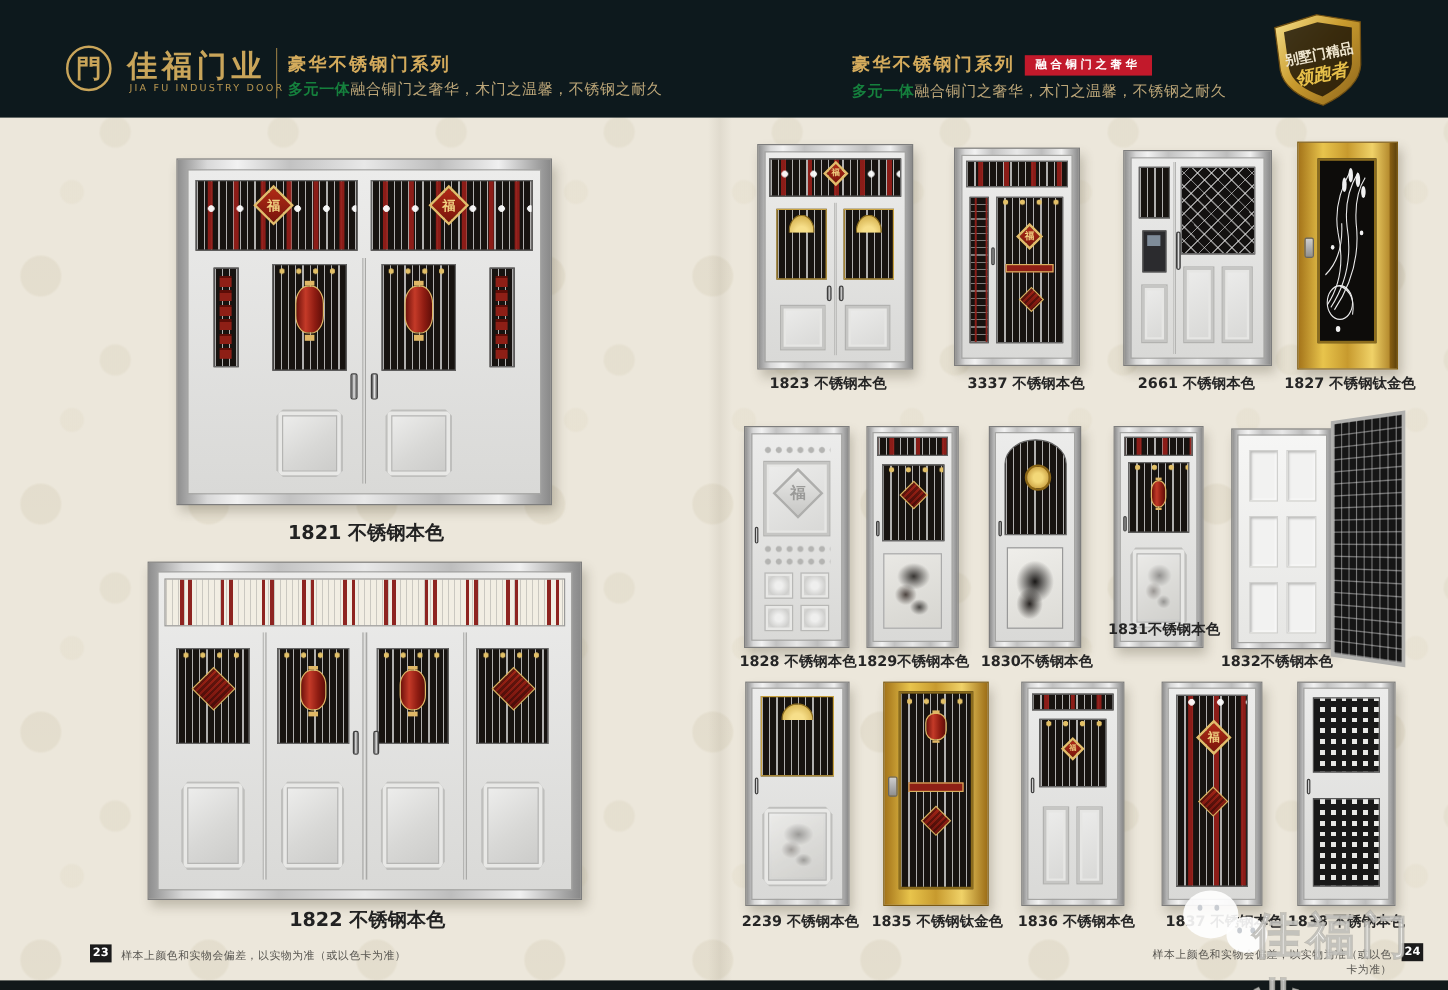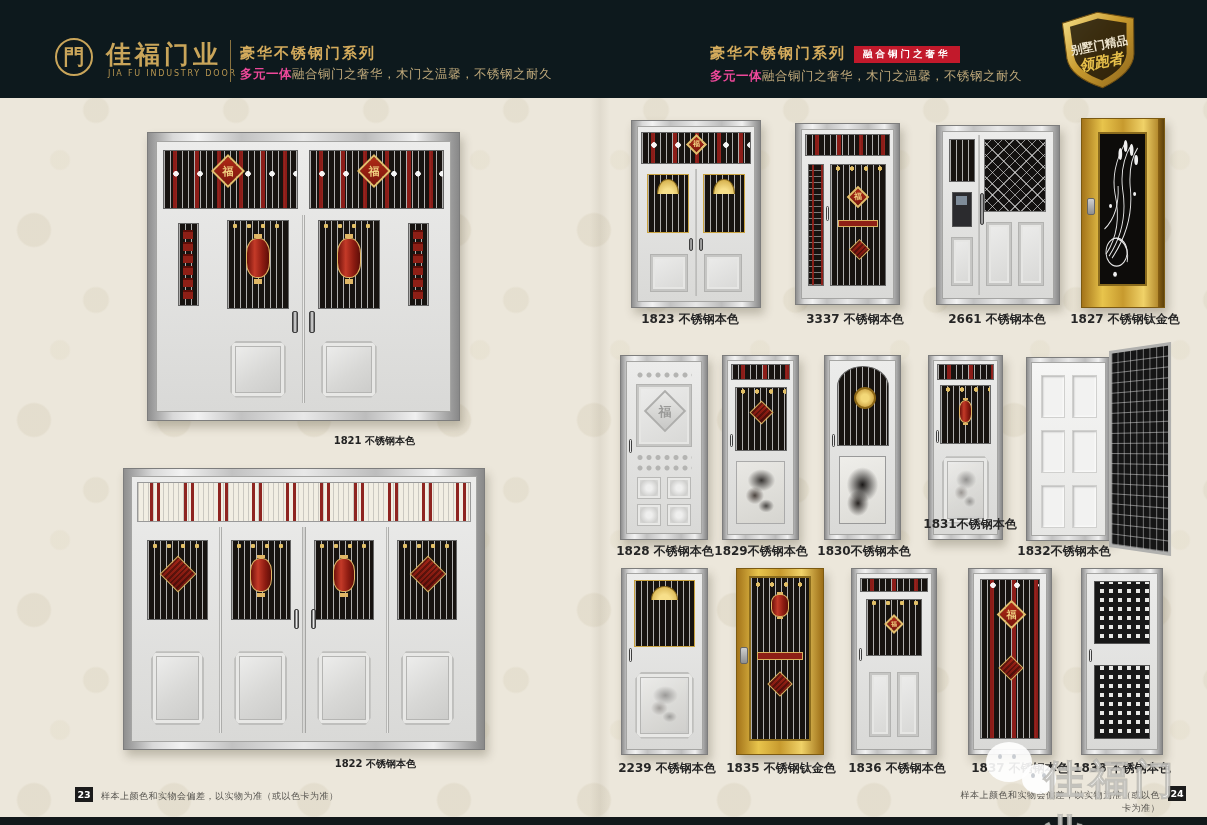--- a/index.html
+++ b/index.html
@@ -14,21 +14,21 @@
  background-size:140px 190px;pointer-events:none}
 .gutter{position:absolute;left:590px;top:98px;width:20px;height:720px;background:linear-gradient(90deg,transparent,rgba(120,110,90,.10),transparent)}
 
 .hdr{position:absolute;left:0;top:0;width:1207px;height:98px;background:#0d191d;z-index:5}
 .logo-circle{position:absolute;left:55px;top:38px;width:38px;height:38px;border:2px solid #c9a55a;border-radius:50%;color:#c9a55a;display:flex;align-items:center;justify-content:center;font-size:21px;font-weight:700}
 .brand{position:absolute;left:106px;top:38px;font-size:25px;font-weight:700;color:#c9a55a;letter-spacing:4px}
 .branden{position:absolute;left:108px;top:69px;font-size:8px;color:#b69550;letter-spacing:1.8px}
 .hdiv{position:absolute;left:230px;top:40px;width:1px;height:42px;background:#8a7340}
 .ttl{position:absolute;font-size:15px;font-weight:700;color:#d4ab5c;letter-spacing:2px}
 .sub{position:absolute;font-size:12.5px;color:#bda779;letter-spacing:.5px}
-.sub b{color:#ec4899}
+.sub b{color:#15803d}
 .badge{position:absolute;left:854px;top:46px;padding:2px 9px;background:#c2192b;color:#fff;font-size:9.5px;letter-spacing:3px;font-weight:700}
 .shield{position:absolute;left:1058px;top:10px;width:84px;height:80px;transform:rotate(-4deg)}
 
 .btm{position:absolute;left:0;top:817px;width:1207px;height:8px;background:#12181a}
 .pnum{position:absolute;width:18px;height:15px;background:#1b1b1b;color:#fff;font-size:9.5px;font-weight:700;text-align:center;line-height:15px}
 .note{position:absolute;font-size:9px;color:#55534e;letter-spacing:.5px}
 
 .df{position:absolute;background:linear-gradient(90deg,#8f8f8f,#d9d9d9 8%,#f2f2f2 16%,#c2c2c2 30%,#e8e8e8 50%,#bdbdbd 70%,#f0f0f0 86%,#898989);border:1px solid #7d7d7d;box-shadow:3px 6px 9px rgba(70,60,40,.28)}
 .di{position:absolute;background:linear-gradient(180deg,#ececeb,#d9d9d7);border:1px solid #a5a5a3}
 .di>div{position:absolute}
@@ -61,21 +61,21 @@
 .mesh{position:absolute;background-color:#151515;background-image:repeating-linear-gradient(90deg,rgba(220,220,220,.5) 0 1px,transparent 1px 7px),repeating-linear-gradient(0deg,rgba(220,220,220,.5) 0 1px,transparent 1px 10px);border:3px solid #b0b0ae}
 .goldframe{position:absolute;background:linear-gradient(90deg,#a4741a,#e8c44c 25%,#c79a2e 50%,#f0d268 75%,#9c6d16);border:1px solid #7c5a12;box-shadow:3px 6px 9px rgba(70,60,40,.3)}
 .mrow{position:absolute;background-image:radial-gradient(circle 2px at 4px 50%,#b4b4b2 0 2px,transparent 3px);background-size:9px 100%}
 .rosq{position:absolute;background:radial-gradient(circle at 50% 50%,#efefee 20%,#cfcfcd 60%,#e3e3e1);border:1px solid #b8b8b6;box-shadow:inset 0 0 0 2px #e8e8e6}
 .gcirc{position:absolute;background:radial-gradient(circle,#f3d878 30%,#b8882a);border:2px solid #8a6516;border-radius:50%;z-index:2}
 .rband{position:absolute;background:#8e1f16;border:1px solid #d9b05e;z-index:2}
 .intercom{position:absolute;background:#2b2b2e;border:1px solid #555}
 .intercom::before{content:"";position:absolute;left:20%;top:10%;width:60%;height:28%;background:#7f8c99}
 
 .lbl{position:absolute;width:180px;margin-left:-90px;text-align:center;font-weight:700;font-size:12px;color:#262626;z-index:4}
-.lblL{position:absolute;width:220px;margin-left:-110px;text-align:right;font-weight:700;font-size:10px;color:#222;z-index:4}
+.lblL{position:absolute;width:220px;margin-left:-110px;text-align:center;font-weight:700;font-size:16px;color:#222;z-index:4}
 
 .wm{position:absolute;z-index:50}
 .wx-b{position:absolute;background:rgba(255,255,255,.9);border-radius:50%}
 .wx-e{position:absolute;width:4px;height:5px;background:#c9cdd2;border-radius:50%}
 .wmtext{position:absolute;font-size:40px;font-weight:700;letter-spacing:5px;color:rgba(255,255,255,.78);-webkit-text-stroke:1px rgba(150,148,140,.55);z-index:50}
 </style>
 </head>
 <body>
 
 <div class="page">

